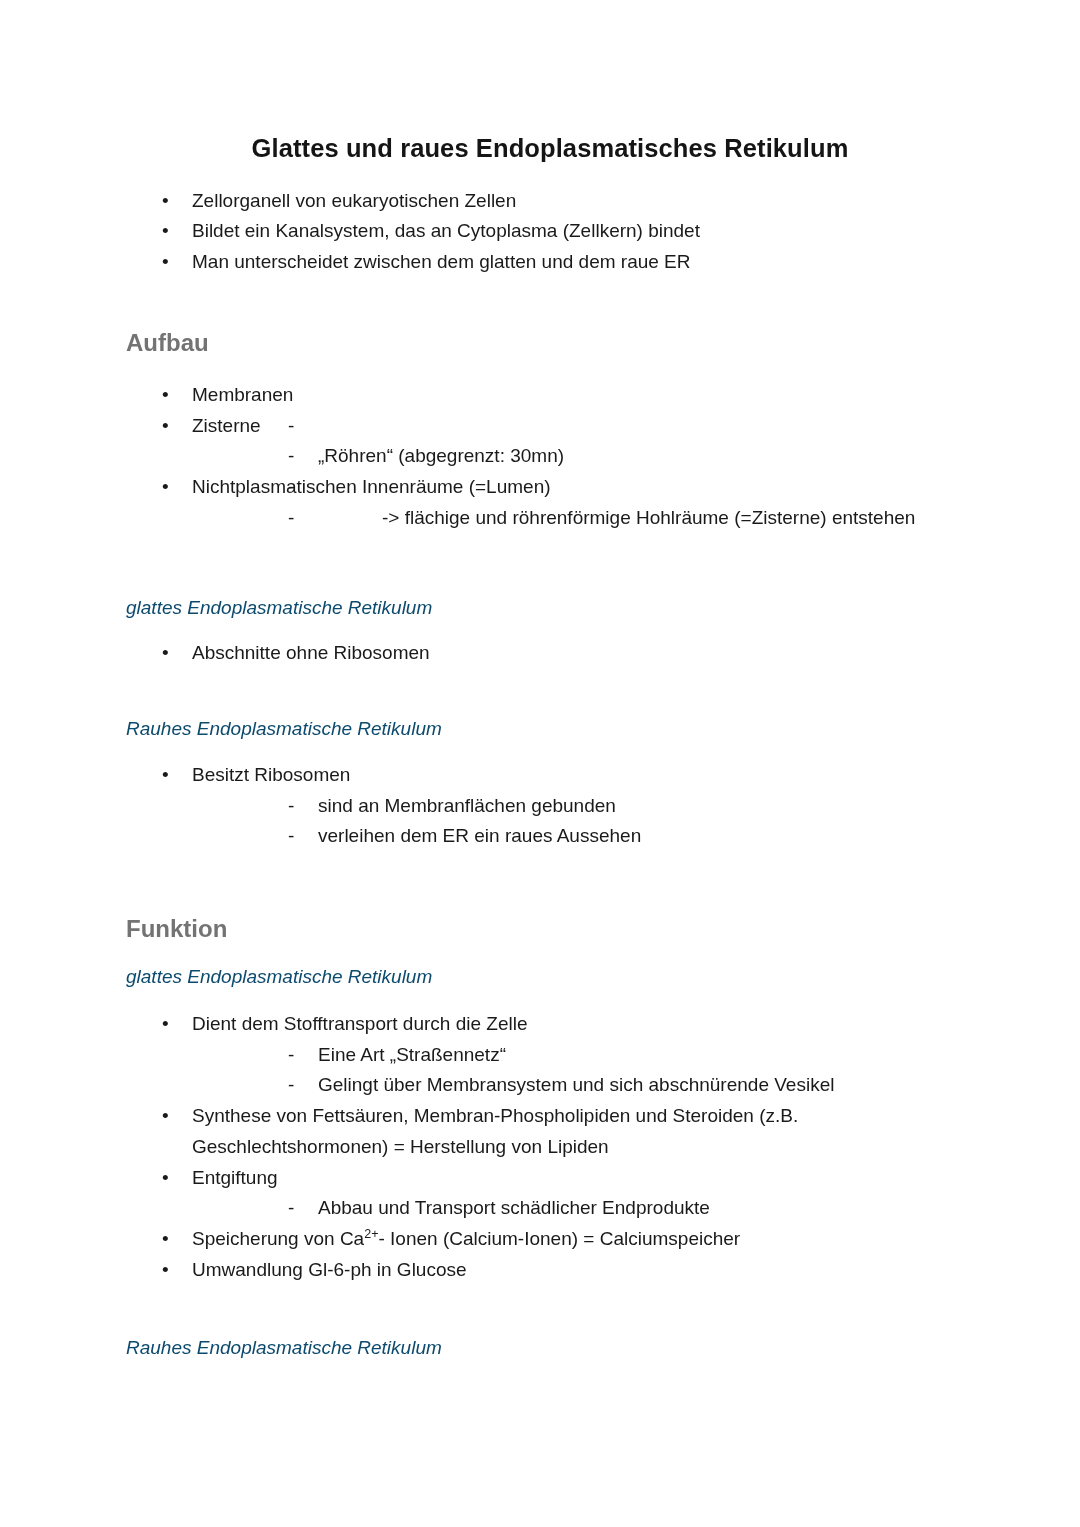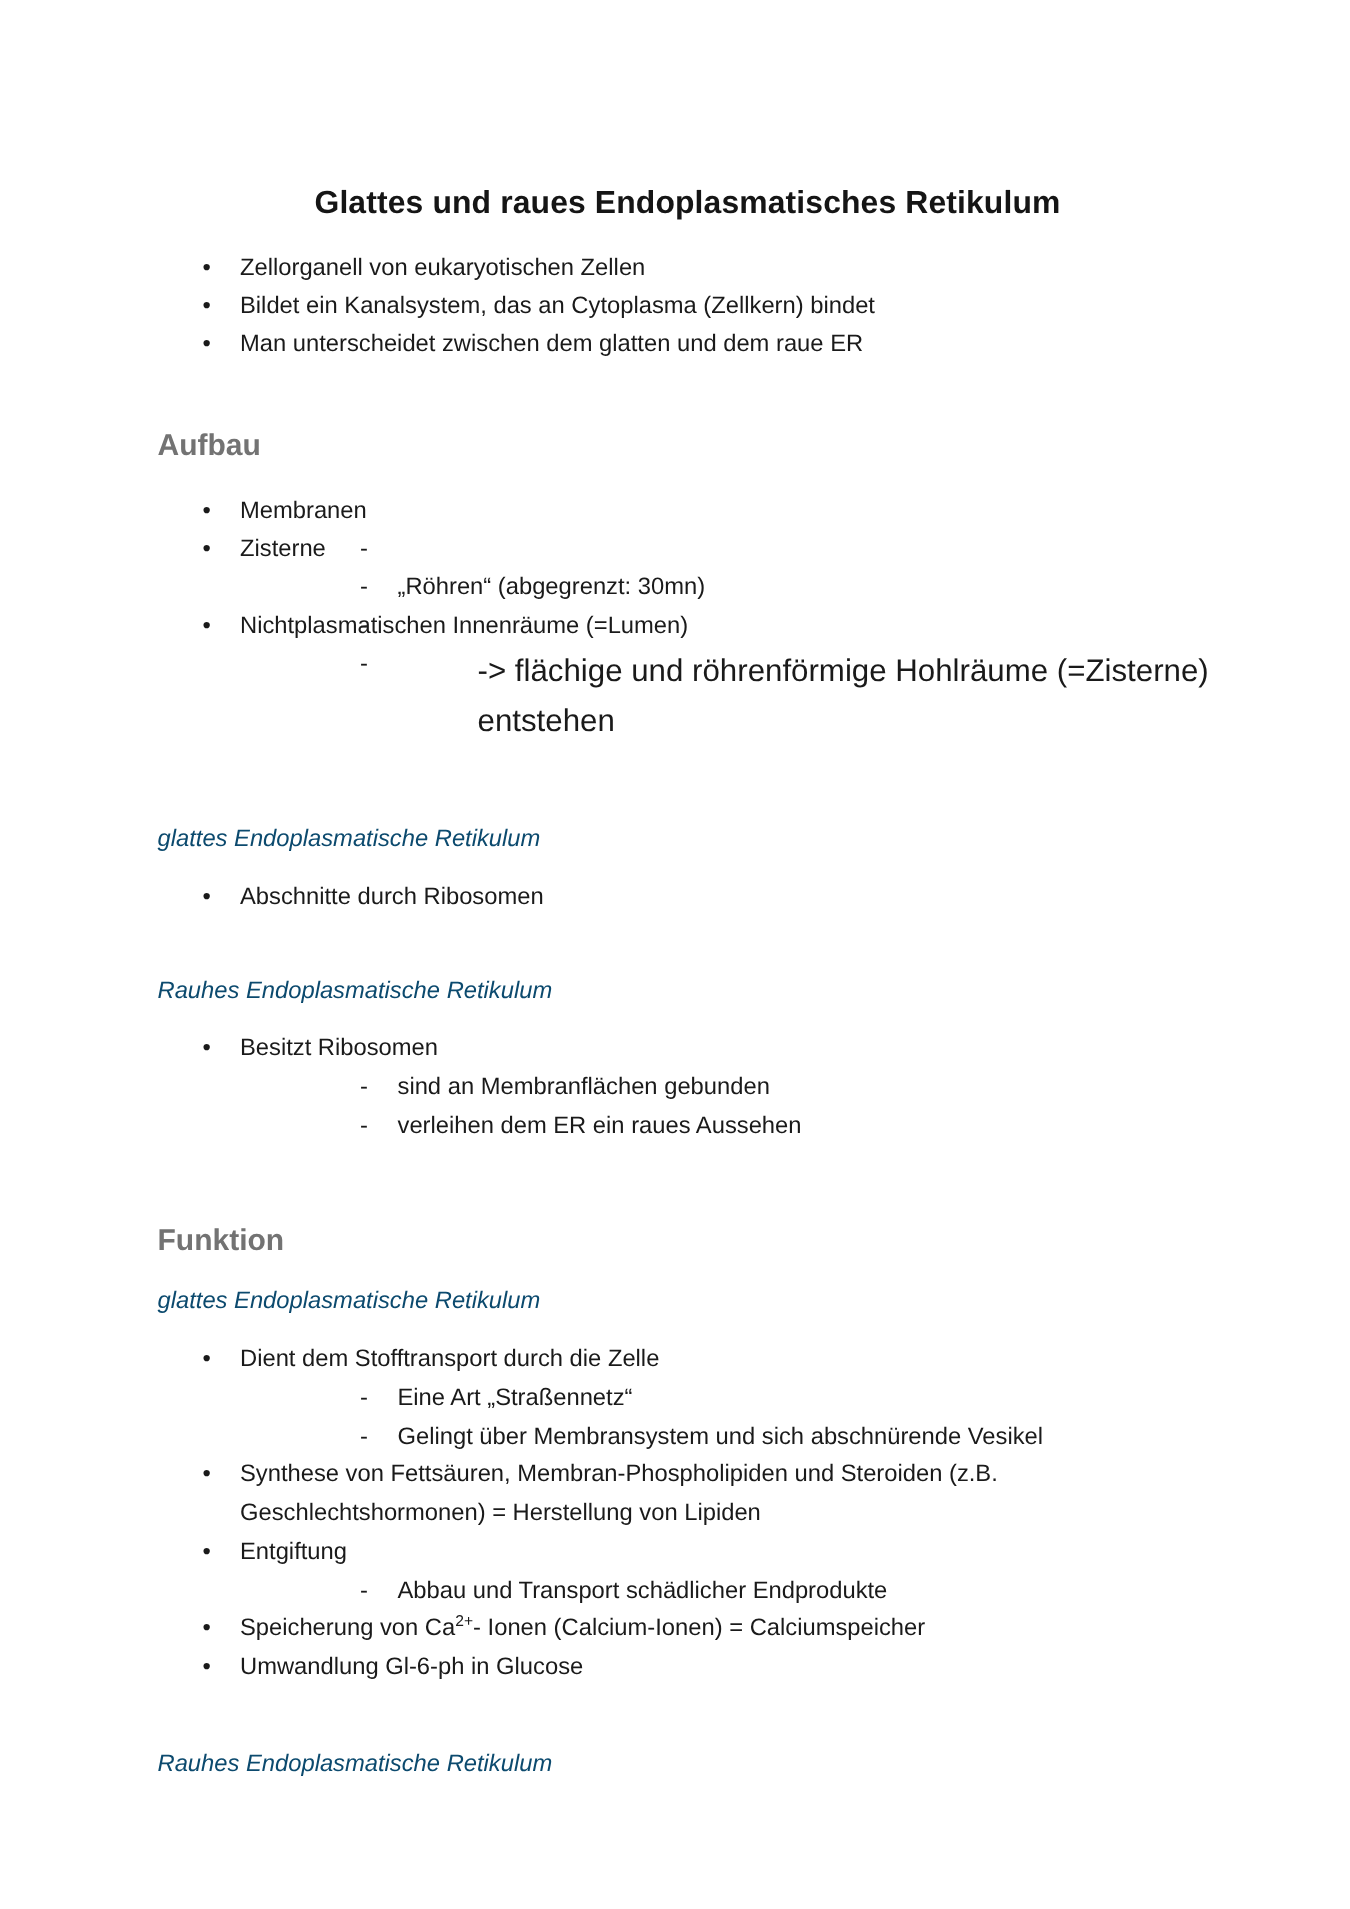--- a/index.html
+++ b/index.html
@@ -22,21 +22,21 @@
     height: 1527px;
     box-sizing: border-box;
     padding: 0;
     background: #ffffff;
     overflow: hidden;
   }
 
   .content {
     position: absolute;
     left: 126px;
-    top: 16px;
+    top: 2px;
     width: 848px;
   }
 
   
   .doc-title {
     font-size: 25.5px;
     font-weight: bold;
     text-align: center;
     letter-spacing: 0.1px;
     margin: 0;
@@ -95,21 +95,21 @@
     position: absolute;
     left: 162px;
     top: 0;
     font-size: 19px;
     line-height: 1.62;
   }
 
   
   .arrow-item {
     padding-left: 256px;
-    font-size: 25px;
+    font-size: 19px;
     line-height: 1.62;
   }
 
   .sup {
     font-size: 0.66em;
     vertical-align: super;
     line-height: 0;
   }
 
   
@@ -188,21 +188,21 @@
 
     <div class="gap-after-aufbau-list"></div>
 
     <h3 class="sub-heading">glattes Endoplasmatische Retikulum</h3>
 
     <div class="gap-sub-to-list"></div>
 
     <ul class="lvl1">
       <li class="bullet">
         <span class="bullet-dot">•</span>
-        <span>Abschnitte durch Ribosomen</span>
+        <span>Abschnitte ohne Ribosomen</span>
       </li>
     </ul>
 
     <div class="gap-list-to-sub"></div>
 
     <h3 class="sub-heading">Rauhes Endoplasmatische Retikulum</h3>
 
     <div class="gap-sub-to-list"></div>
 
     <ul class="lvl1">

